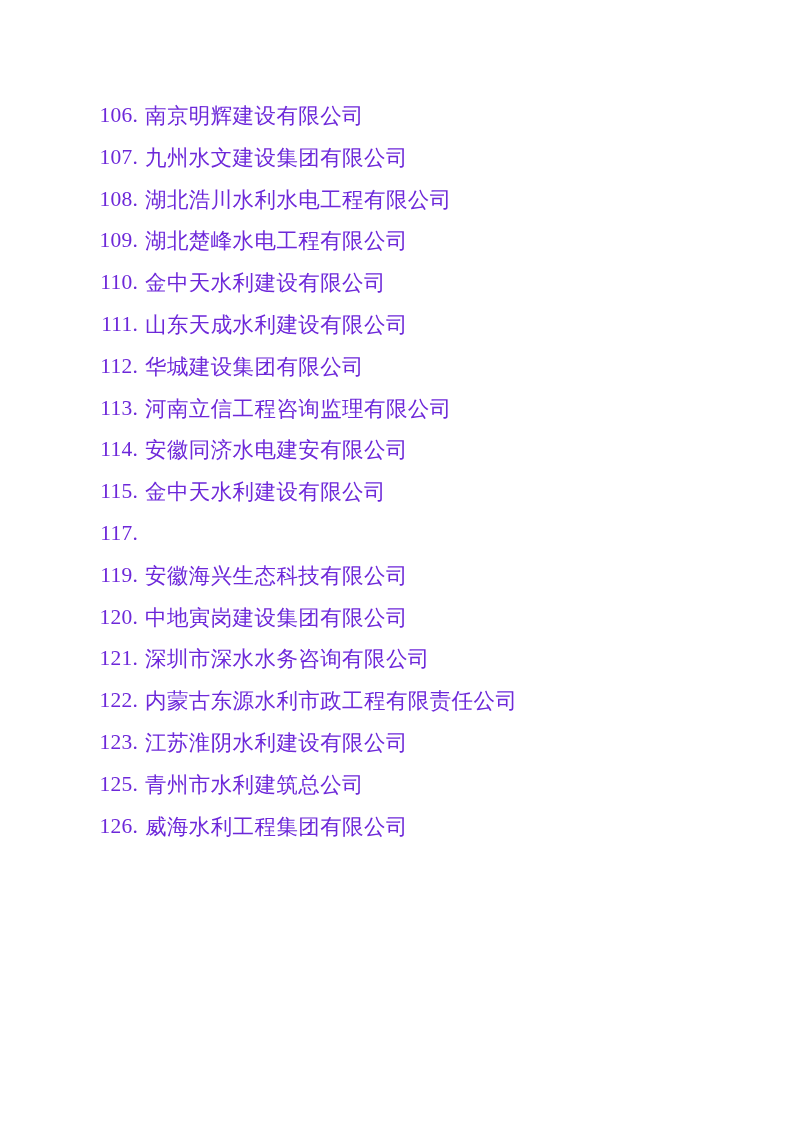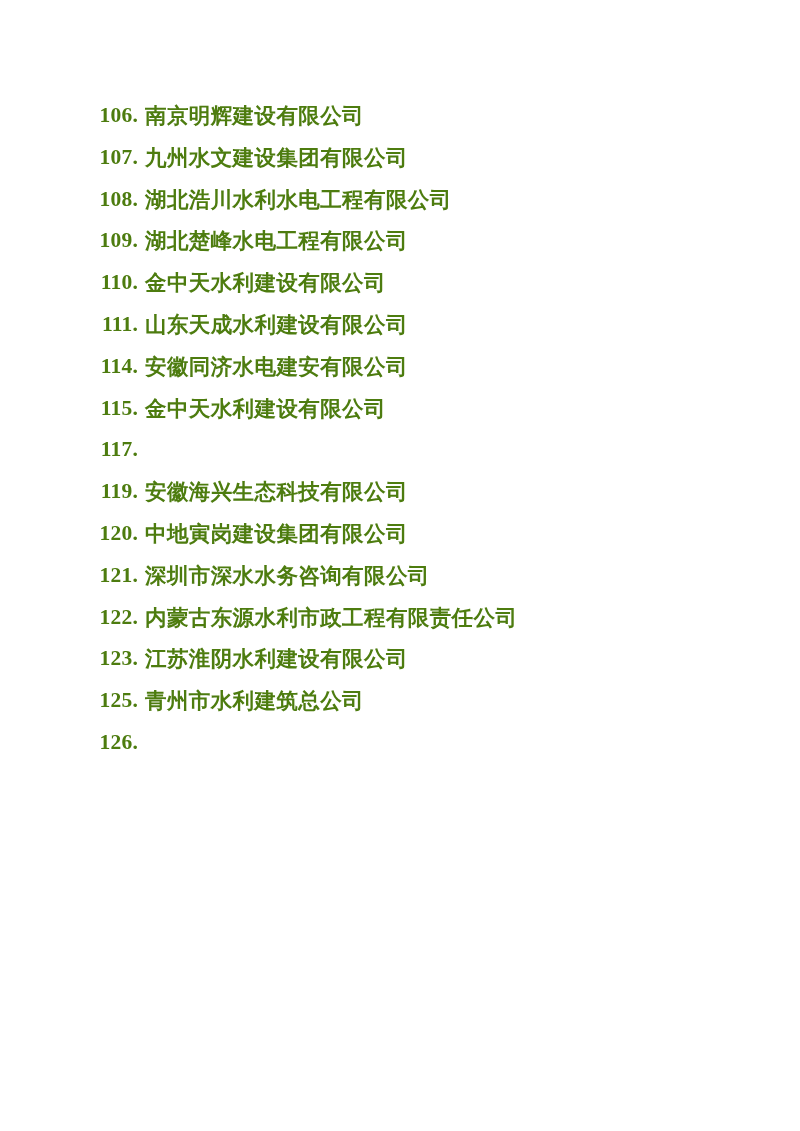--- a/index.html
+++ b/index.html
@@ -30,23 +30,22 @@
   .list {
     list-style: none;
     margin: 0;
     padding: 0;
   }
   .list-item {
     display: flex;
     align-items: center;
     font-size: 21.5px;
     line-height: 41.8px;
-    color: #4d7c0f;
+    color: #6d28d9;
     white-space: nowrap;
-    font-weight: bold;
   }
   .item-number {
     width: 58px;
     text-align: right;
     flex: 0 0 auto;
     font-family: "Liberation Serif", "DejaVu Serif", serif;
     letter-spacing: 0.2px;
   }
   .item-text {
     flex: 1 1 auto;
@@ -79,20 +78,28 @@
       </li>
       <li class="list-item">
         <span class="item-number">110.</span>
         <span class="item-text">金中天水利建设有限公司</span>
       </li>
       <li class="list-item">
         <span class="item-number">111.</span>
         <span class="item-text">山东天成水利建设有限公司</span>
       </li>
       <li class="list-item">
+        <span class="item-number">112.</span>
+        <span class="item-text">华城建设集团有限公司</span>
+      </li>
+      <li class="list-item">
+        <span class="item-number">113.</span>
+        <span class="item-text">河南立信工程咨询监理有限公司</span>
+      </li>
+      <li class="list-item">
         <span class="item-number">114.</span>
         <span class="item-text">安徽同济水电建安有限公司</span>
       </li>
       <li class="list-item">
         <span class="item-number">115.</span>
         <span class="item-text">金中天水利建设有限公司</span>
       </li>
       <li class="list-item">
         <span class="item-number">117.</span>
       </li>
@@ -115,16 +122,17 @@
       <li class="list-item">
         <span class="item-number">123.</span>
         <span class="item-text">江苏淮阴水利建设有限公司</span>
       </li>
       <li class="list-item">
         <span class="item-number">125.</span>
         <span class="item-text">青州市水利建筑总公司</span>
       </li>
       <li class="list-item">
         <span class="item-number">126.</span>
+        <span class="item-text">威海水利工程集团有限公司</span>
       </li>
     </ol>
   </div>
 </div>
 
 </body></html>

